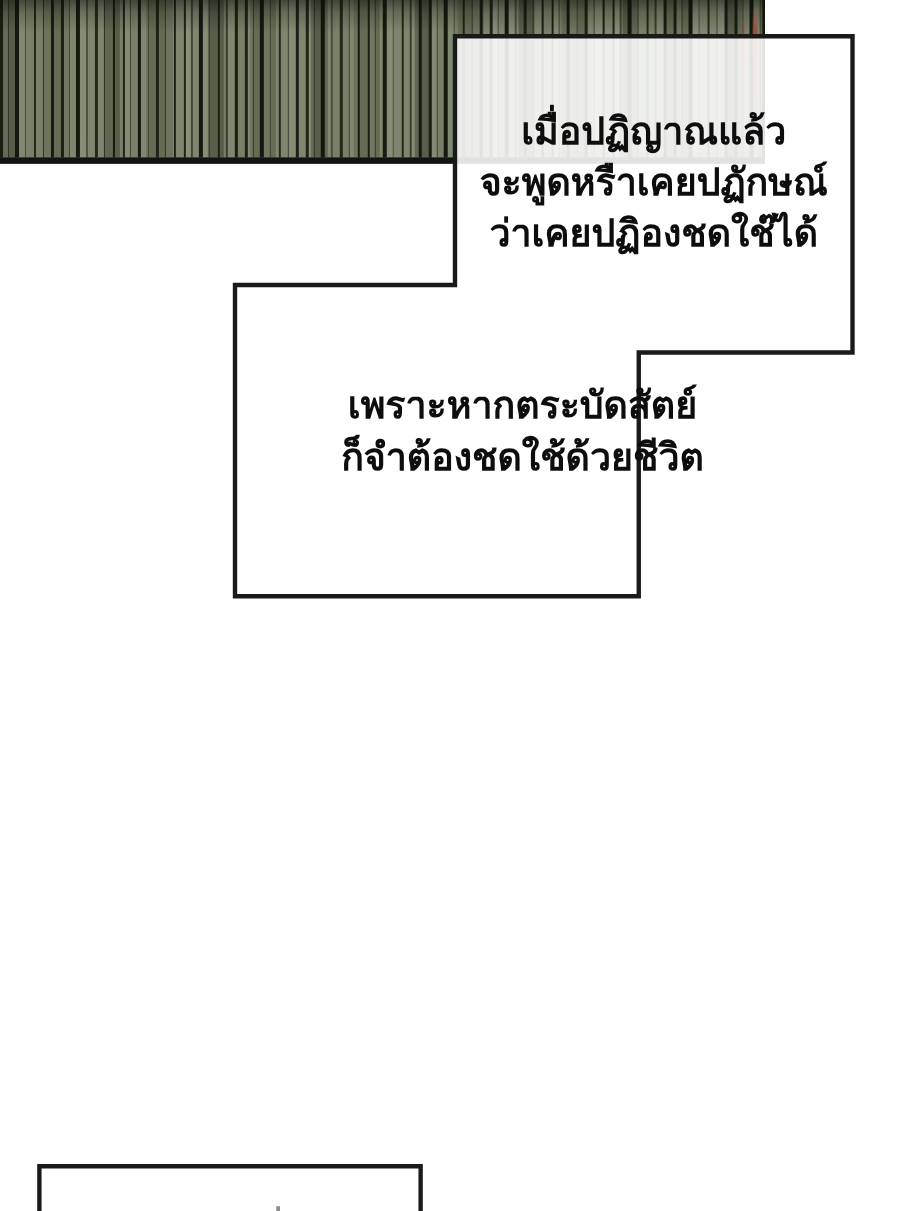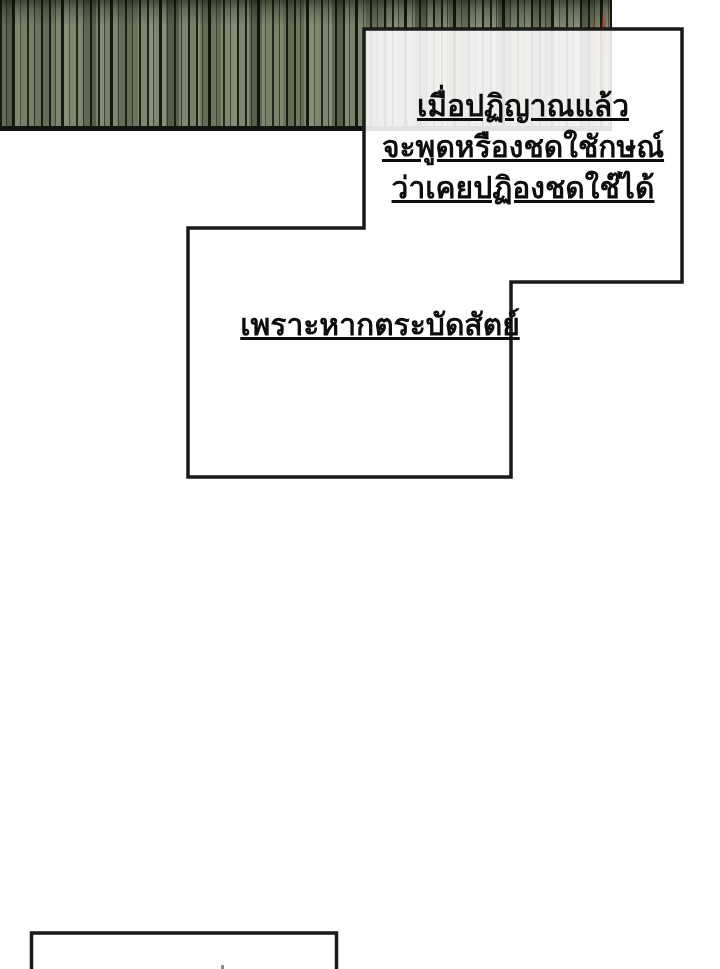--- a/index.html
+++ b/index.html
@@ -76,23 +76,23 @@
 
   
   .narration {
     position: absolute;
     z-index: 3;
     text-align: center;
     font-weight: 700;
     color: var(--text_color, #0d0d0d);
     font-family: "DejaVu Sans", sans-serif;
   }
-  .narration .line { white-space: nowrap; text-decoration: underline; }
+  .narration .line { white-space: nowrap; }
   .n1 { left: 366px; top: 85px;  width: 314px; font-size: 30px; line-height: 41px; }
-  .n2 { left: 190px; top: 304px; width: 380px; font-size: 30px; line-height: 42px; }
+  .n2 { left: 190px; top: 304px; width: 380px; font-size: 30px; line-height: 42px; padding-left: 38px; }
 </style>
 </head>
 <body>
 
 <div class="page">
 
   <div class="art-panel">
     <div class="red-stripe a"></div>
     <div class="red-stripe b"></div>
   </div>
@@ -101,21 +101,22 @@
 
     <path class="bubble-shape" d="M 364 29 H 682 V 282 H 511 V 477 H 188 V 228 H 364 Z"></path>
 
     <path class="bubble-shape" d="M 31.5 933 H 336.5 V 980 H 31.5 Z"></path>
 
     <rect x="221" y="965" width="3" height="4" fill="#8d8d8d"></rect>
   </svg>
 
   <div class="narration n1">
     <div class="line">เมื่อปฏิญาณแล้ว</div>
-    <div class="line">จะพูดหรืองชดใชักษณ์</div>
+    <div class="line">จะพูดหรืาเคยปฏักษณ์</div>
     <div class="line">ว่าเคยปฏิองชดใช๊ได้</div>
   </div>
 
   <div class="narration n2">
     <div class="line">เพราะหากตระบัดสัตย์</div>
+    <div class="line">ก็จำต้องชดใช้ด้วยชีวิต</div>
   </div>
 
 </div>
 
 </body></html>

